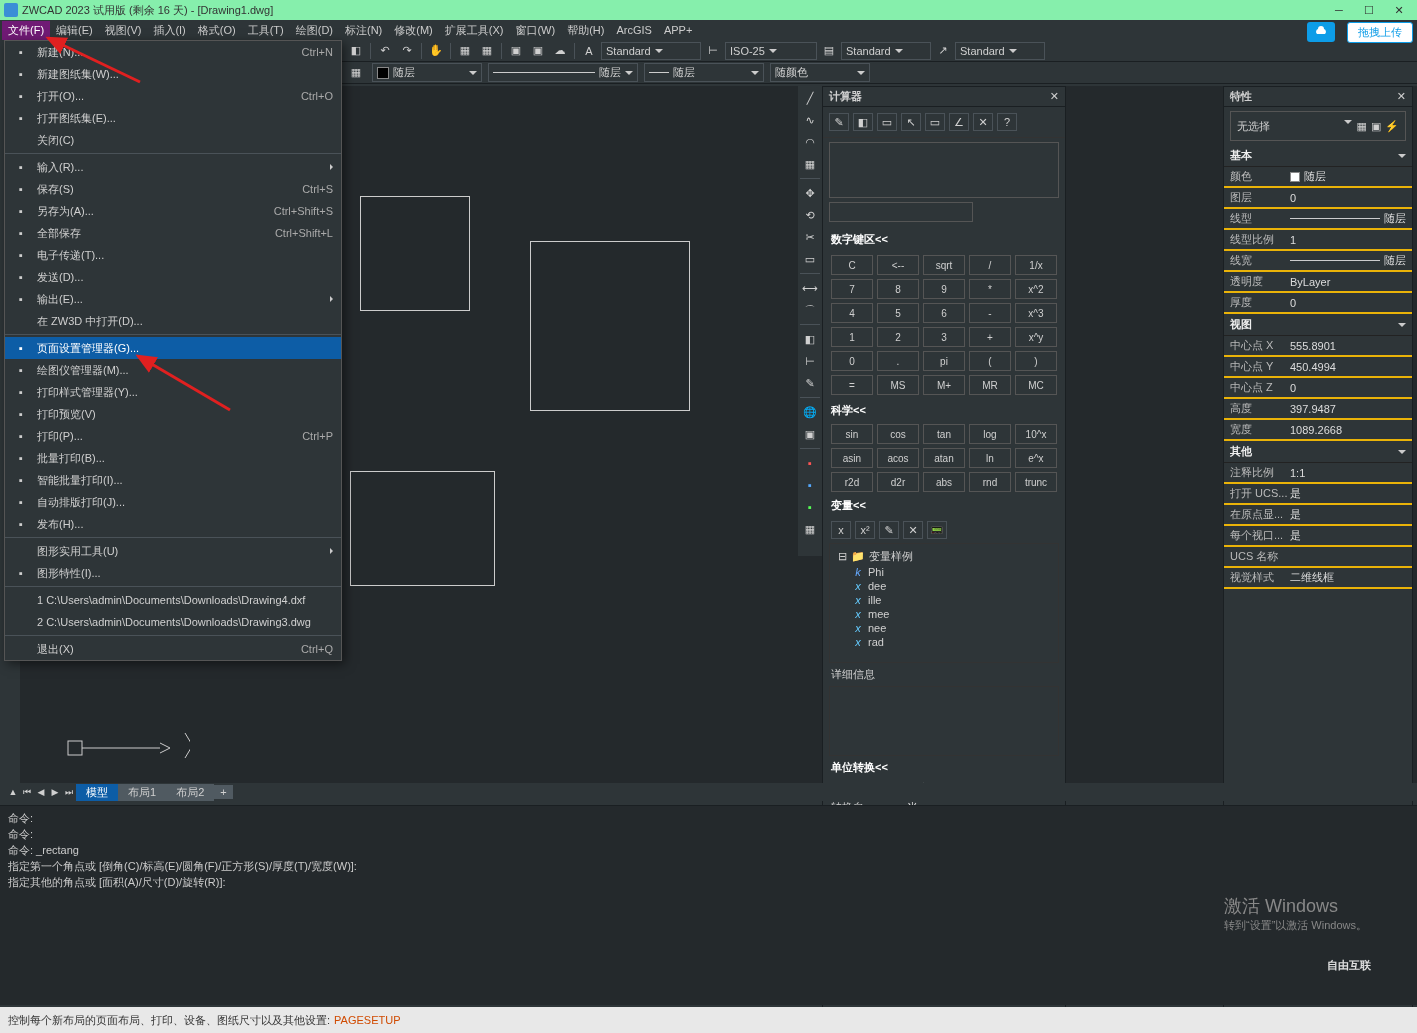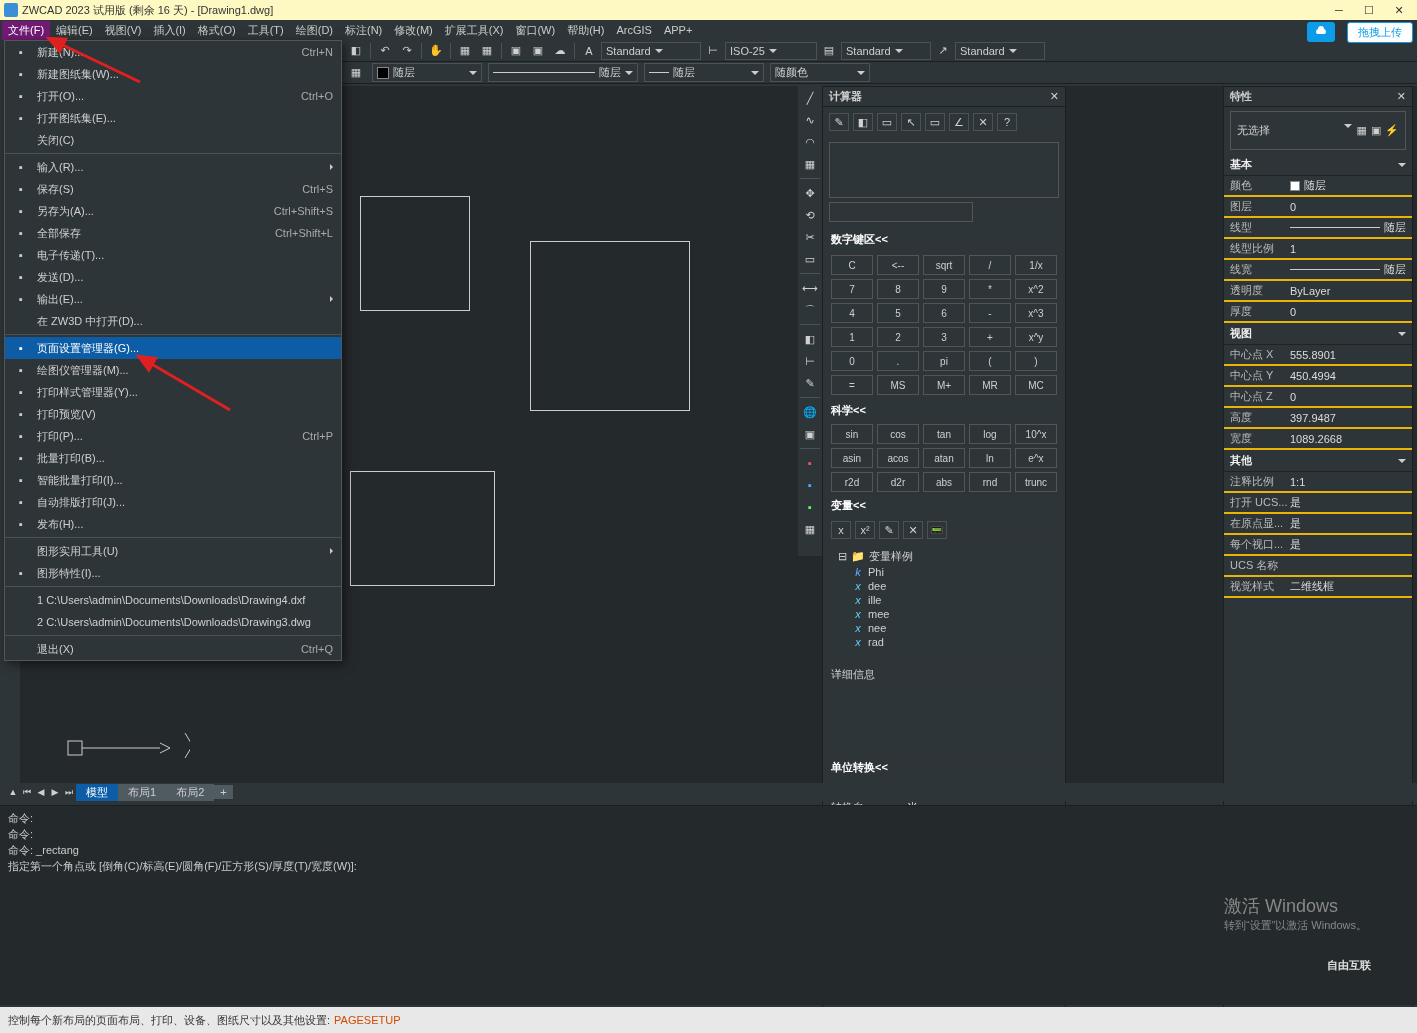--- a/index.html
+++ b/index.html
@@ -1,17 +1,17 @@
 <!DOCTYPE html>
 <html><head>
 <meta charset="utf-8">
 <style>
 *{box-sizing:border-box;margin:0;padding:0;font-family:"Microsoft YaHei",Arial,sans-serif;font-size:11px;user-select:none}
 body{background:#2e3538;color:#d0d0d0;width:1417px;height:1033px;overflow:hidden;position:relative}
-.titlebar{height:20px;background:#fef9c3;color:#333;display:flex;align-items:center;padding:0 4px;justify-content:space-between}
+.titlebar{height:20px;background:#86efac;color:#333;display:flex;align-items:center;padding:0 4px;justify-content:space-between}
 .titlebar-left{display:flex;align-items:center;gap:4px}
 .titlebar-icon{width:14px;height:14px;background:#3a8fd6;border-radius:2px}
 .titlebar-controls{display:flex;gap:2px}
 .titlebar-btn{width:28px;height:18px;display:flex;align-items:center;justify-content:center;cursor:pointer}
 .menubar{height:20px;background:#2e3538;display:flex;align-items:center;padding:0 2px}
 .menu-item{padding:2px 6px;color:#ccc;cursor:pointer}
 .menu-item.active{background:#701a75;color:#fff}
 .cloud-group{position:absolute;right:4px;top:22px;display:flex;gap:12px}
 .cloud-icon{width:28px;height:20px;background:#0d9de8;border-radius:3px;display:flex;align-items:center;justify-content:center}
 .upload-btn{padding:2px 10px;background:#fff;color:#0d9de8;border-radius:3px;border:1px solid #0d9de8;cursor:pointer}
@@ -60,21 +60,21 @@
 .var-tools{display:flex;gap:4px;padding:4px 8px}
 .var-tree{padding:4px 8px;height:120px;overflow:auto;border:1px solid #333;margin:0 6px}
 .tree-row{display:flex;align-items:center;gap:4px;padding:1px 0 1px 14px}
 .tree-root{padding-left:0}
 .tree-ico{width:12px;height:12px;display:flex;align-items:center;justify-content:center;font-style:italic}
 .detail-label{padding:4px 8px}
 .detail-box{margin:0 6px;height:70px;border:1px solid #333}
 .unit-row{display:grid;grid-template-columns:70px 1fr;padding:2px 8px;gap:6px}
 .unit-row .v{color:#ddd}
 .prop-panel{position:absolute;right:4px;top:86px;width:190px;bottom:6px}
-.prop-sel{margin:4px 6px;height:39px;border:1px solid #555;display:flex;align-items:center;padding:0 6px;justify-content:space-between}
+.prop-sel{margin:4px 6px;height:30px;border:1px solid #555;display:flex;align-items:center;padding:0 6px;justify-content:space-between}
 .prop-icons{display:flex;gap:4px}
 .prop-section-head{background:#2e3538;padding:3px 6px;font-weight:bold;display:flex;justify-content:space-between;align-items:center;border-bottom:1px solid #222;color:#eee}
 .prop-row{display:grid;grid-template-columns:60px 1fr;padding:2px 6px;align-items:center;border-bottom:2px solid #eab308}
 .prop-row .k{color:#bbb}
 .prop-row .v{color:#ddd;display:flex;align-items:center;gap:4px}
 .swatch-byl{width:10px;height:10px;background:#fff;border:1px solid #888}
 .line-preview{flex:1;height:1px;background:#ccc}
 .tabs-bar{position:absolute;left:0;bottom:232px;right:0;height:18px;background:#2e3538;display:flex;align-items:center;gap:0;padding:0 6px}
 .tab-nav{width:14px;height:14px;display:flex;align-items:center;justify-content:center;cursor:pointer;font-size:9px}
 .tab{padding:1px 10px;cursor:pointer;background:#505a61}
@@ -682,20 +682,21 @@
       <div class="tab">布局2</div>
     </div>
   <div class="tab plus">+</div>
 </div>
 
 <div class="cmd-area" id="cmd-hist">
     <div class="cmd-line">命令:</div>
     <div class="cmd-line">命令:</div>
     <div class="cmd-line">命令: _rectang</div>
     <div class="cmd-line">指定第一个角点或 [倒角(C)/标高(E)/圆角(F)/正方形(S)/厚度(T)/宽度(W)]:</div>
+    <div class="cmd-line">指定其他的角点或 [面积(A)/尺寸(D)/旋转(R)]:</div>
   </div>
 <div class="cmd-input-row">
   <span style="font-family:Consolas,monospace">命令:</span>
   <input class="cmd-input" style="">
   <span>◀</span>
   <span>▶</span>
 </div>
 
 <div class="status-bottom">
   <span>控制每个新布局的页面布局、打印、设备、图纸尺寸以及其他设置: </span>

